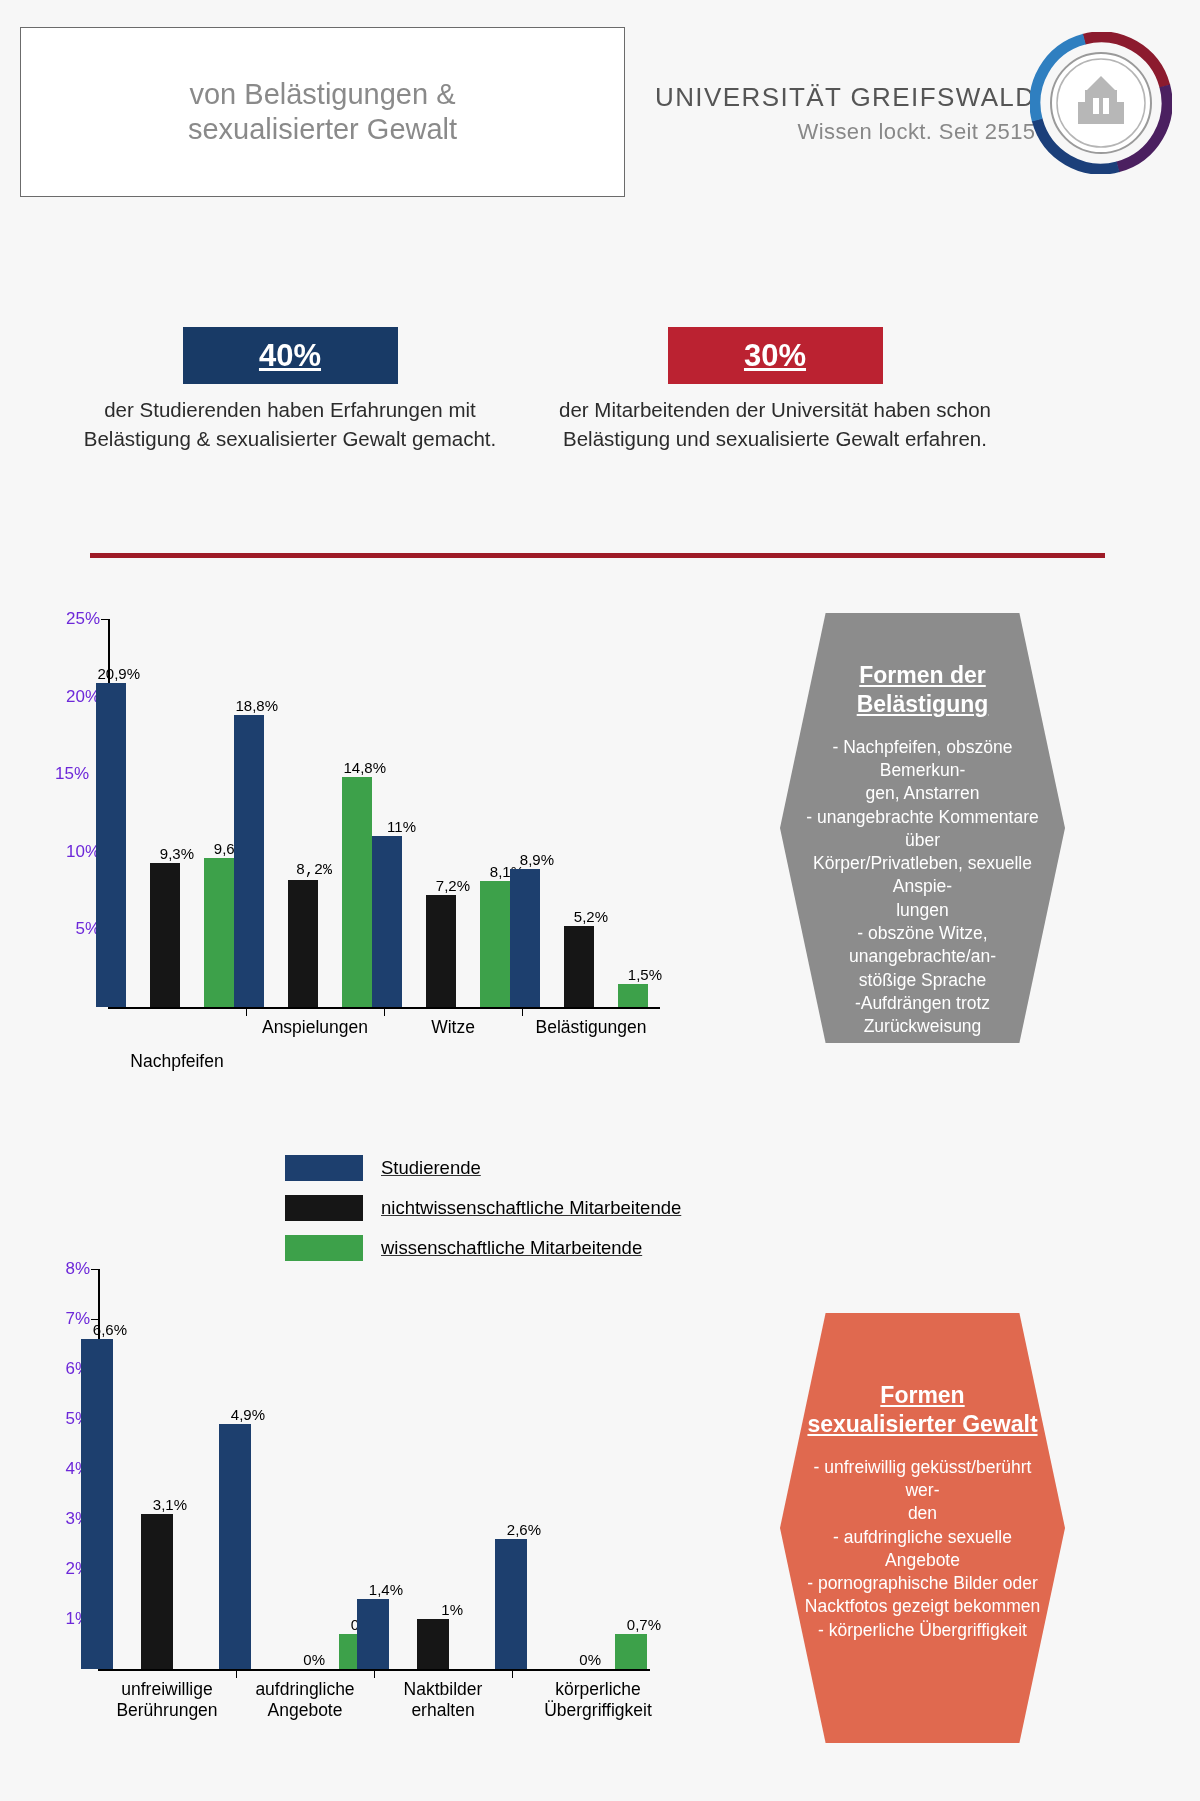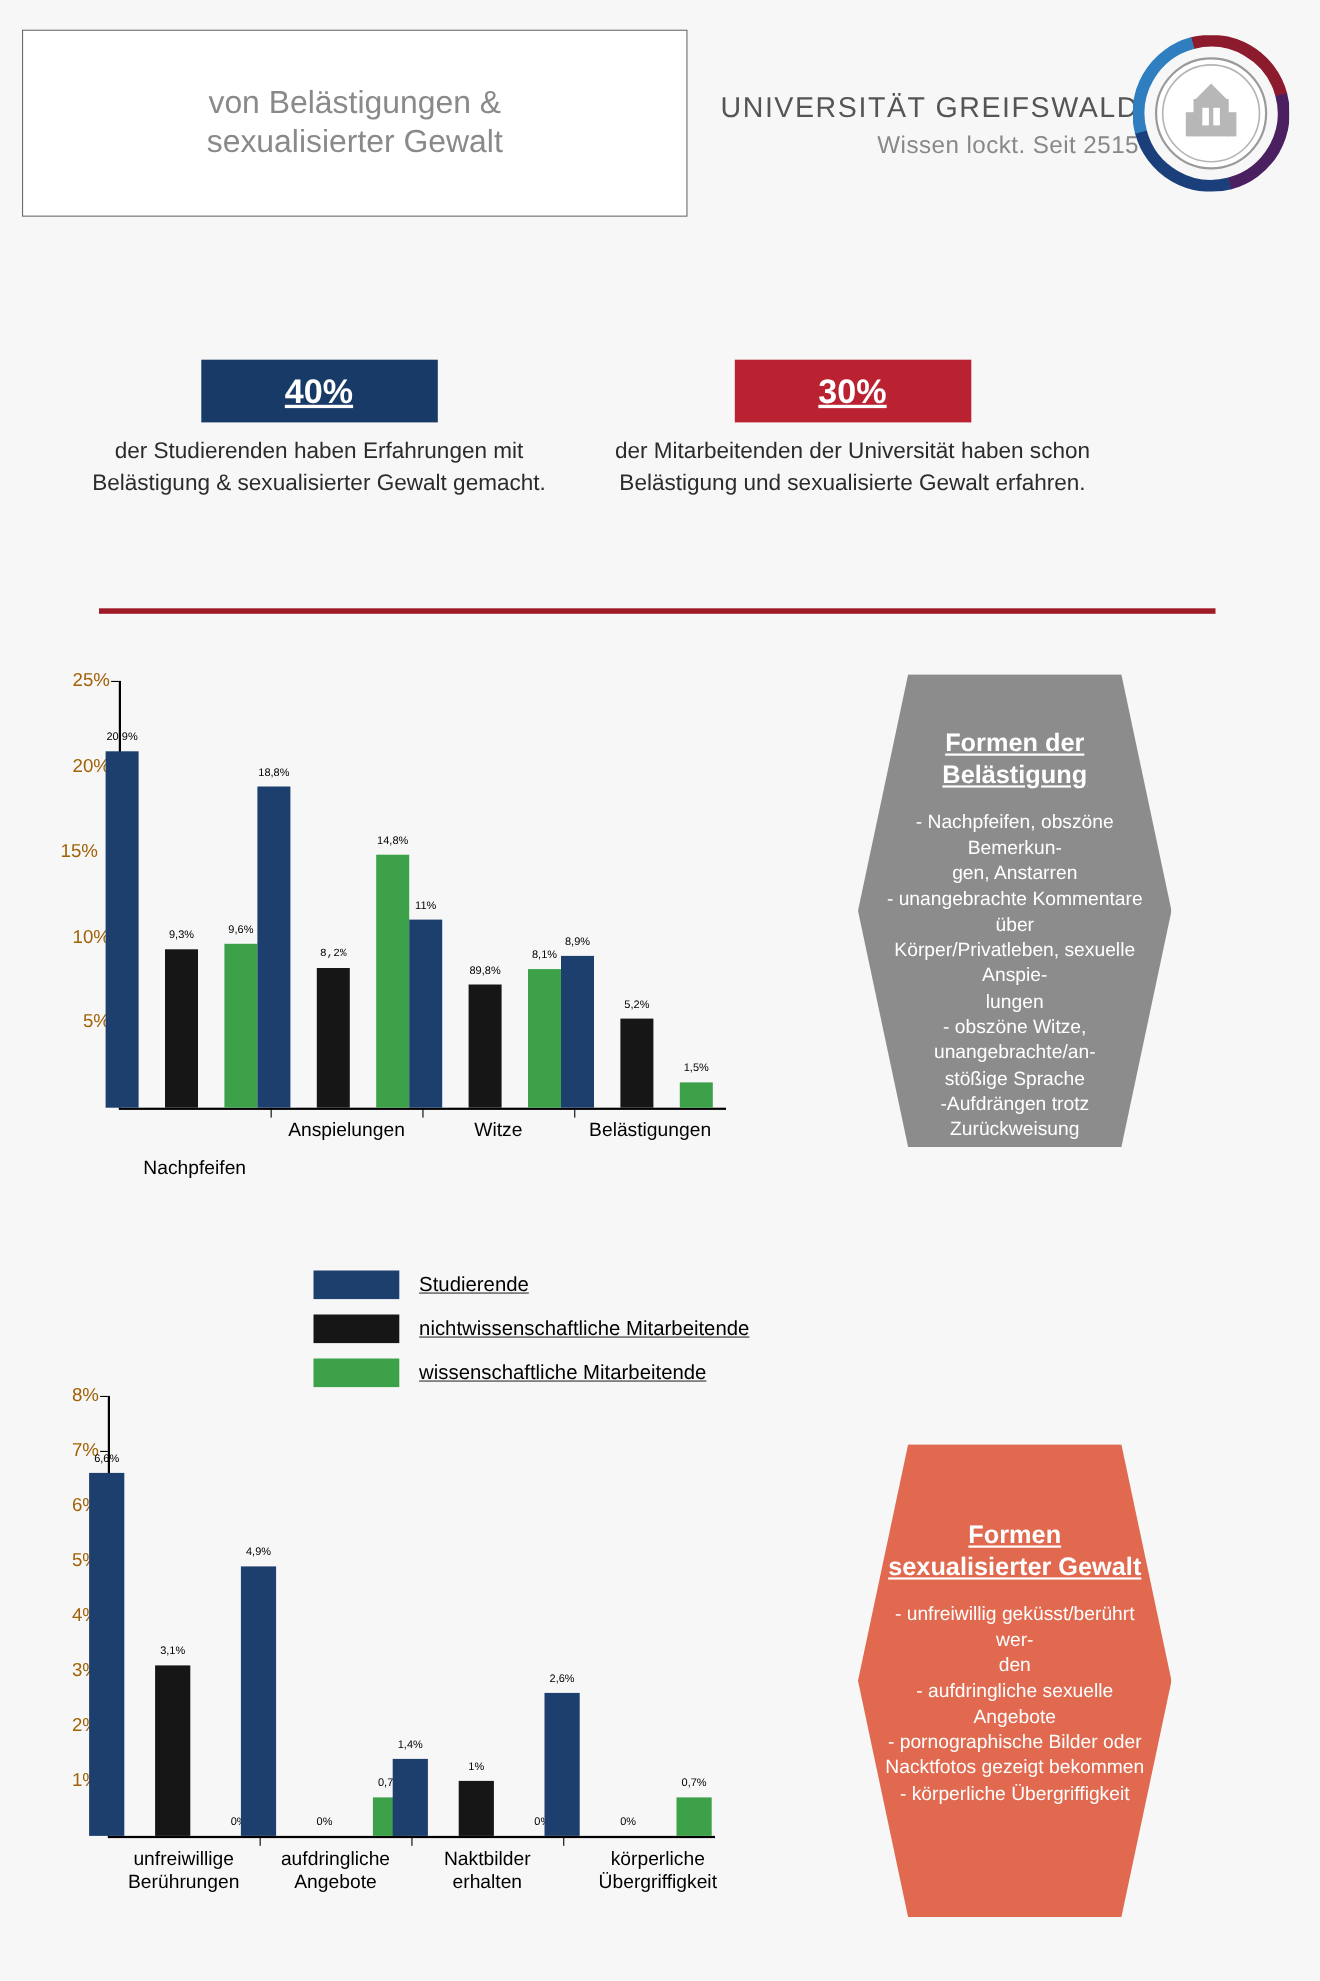--- a/index.html
+++ b/index.html
@@ -47,25 +47,25 @@
   #stat-staff .stat-text{width:490px;margin-left:-80px;}
 
   .rule{position:absolute;left:90px;top:553px;width:1015px;height:5px;background:#9e1b27;}
 
   
   .chart{position:absolute;}
   #chart1{left:30px;top:605px;width:740px;height:460px;}
   #chart2{left:30px;top:1255px;width:740px;height:490px;}
 
   .axis-line{position:absolute;background:#000;}
-  .ytick{position:absolute;font-size:17px;color:#a16207;text-align:right;width:56px;}
+  .ytick{position:absolute;font-size:17px;color:#6d28d9;text-align:right;width:56px;}
   .ytick-mark{position:absolute;height:1px;width:7px;background:#000;}
   .bar{position:absolute;bottom:0;}
   .bar-label{
-    position:absolute;font-size:10px;color:#000;text-align:center;white-space:nowrap;
+    position:absolute;font-size:15px;color:#000;text-align:right;white-space:nowrap;
   }
   .cat-label{
     position:absolute;font-size:17.5px;color:#000;text-align:center;line-height:1.2;
   }
   .group-sep{position:absolute;width:1px;background:#000;}
 
   
   .legend{position:absolute;left:285px;top:1155px;}
   .legend-row{display:flex;align-items:center;margin-bottom:14px;text-decoration:underline;}
   .legend-swatch{width:78px;height:26px;margin-right:18px;}
@@ -159,21 +159,21 @@
       <div class="bar-label" style="left: 190px; top: 92.224px; width: 58px;">18,8%</div>
       <div class="bar" style="left: 258px; top: 274.736px; width: 30px; height: 127.264px; background: rgb(22, 22, 22);"></div>
       <div class="bar-label" style="left: 244px; top: 256.736px; width: 58px; font-family: Liberation Mono, monospace;">8,2%</div>
       <div class="bar" style="left: 312px; top: 172.304px; width: 30px; height: 229.696px; background: rgb(61, 161, 74);"></div>
       <div class="bar-label" style="left: 298px; top: 154.304px; width: 58px;">14,8%</div>
       <div class="cat-label" style="left: 204px; top: 412px; width: 162px;">Anspielungen</div>
       <div class="group-sep" style="left: 354px; top: 402px; height: 9px;"></div>
       <div class="bar" style="left: 342px; top: 231.28px; width: 30px; height: 170.72px; background: rgb(29, 63, 110);"></div>
       <div class="bar-label" style="left: 328px; top: 213.28px; width: 58px;">11%</div>
       <div class="bar" style="left: 396px; top: 290.256px; width: 30px; height: 111.744px; background: rgb(22, 22, 22);"></div>
-      <div class="bar-label" style="left: 382px; top: 272.256px; width: 58px;">89,8%</div>
+      <div class="bar-label" style="left: 382px; top: 272.256px; width: 58px;">7,2%</div>
       <div class="bar" style="left: 450px; top: 276.288px; width: 30px; height: 125.712px; background: rgb(61, 161, 74);"></div>
       <div class="bar-label" style="left: 436px; top: 258.288px; width: 58px;">8,1%</div>
       <div class="cat-label" style="left: 342px; top: 412px; width: 162px;">Witze</div>
       <div class="group-sep" style="left: 492px; top: 402px; height: 9px;"></div>
       <div class="bar" style="left: 480px; top: 263.872px; width: 30px; height: 138.128px; background: rgb(29, 63, 110);"></div>
       <div class="bar-label" style="left: 466px; top: 245.872px; width: 58px;">8,9%</div>
       <div class="bar" style="left: 534px; top: 321.296px; width: 30px; height: 80.704px; background: rgb(22, 22, 22);"></div>
       <div class="bar-label" style="left: 520px; top: 303.296px; width: 58px;">5,2%</div>
       <div class="bar" style="left: 588px; top: 378.72px; width: 30px; height: 23.28px; background: rgb(61, 161, 74);"></div>
       <div class="bar-label" style="left: 574px; top: 360.72px; width: 58px;">1,5%</div>

